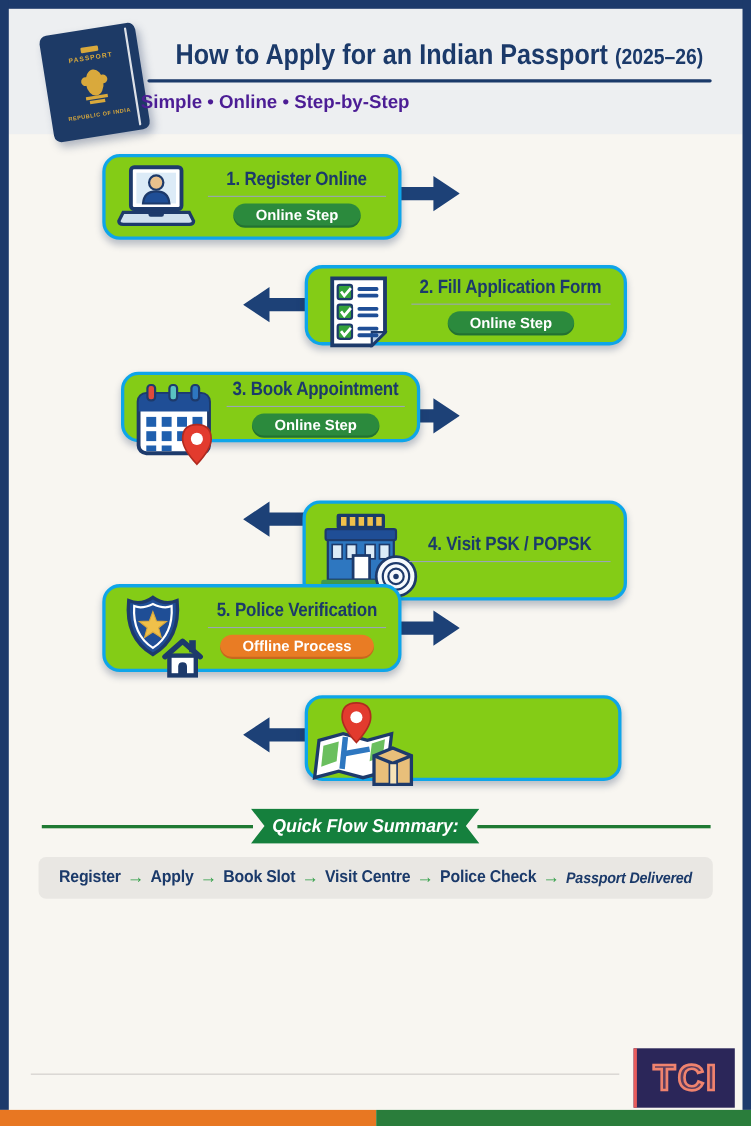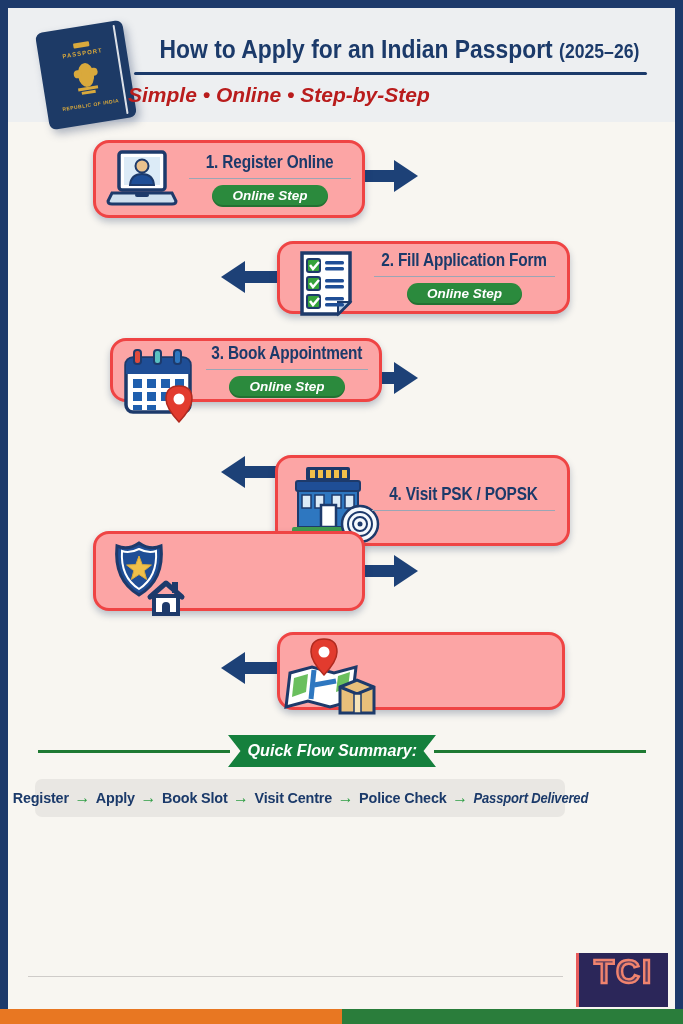--- a/index.html
+++ b/index.html
@@ -20,54 +20,54 @@
              transform:rotate(-9deg); box-shadow:3px 5px 8px rgba(40,60,100,.35);
              display:flex; flex-direction:column; align-items:center; justify-content:center; gap:3px; }
   .passport::after{ content:""; position:absolute; right:8px; top:4px; bottom:4px; width:2px; background:rgba(255,255,255,.85); border-radius:2px;}
   .pp-chip{ width:16px; height:5px; background:#d9a93c; border-radius:1px; }
   .pp-title{ font-size:6px; font-weight:bold; letter-spacing:1px; color:#d9a93c; }
   .pp-foot{ font-size:5px; font-weight:bold; letter-spacing:.5px; color:#d9a93c; }
   .header-text{ position:absolute; left:120px; top:26px; width:525px; text-align:left; }
   .h-title{ color:#1b3a6a; font-weight:bold; font-size:26px; white-space:nowrap; transform:scaleX(.88); transform-origin:center; }
   .h-title .yr{ font-size:20px; }
   .h-rule{ height:3px; background:#1b3a6a; margin:7px 6px 8px 6px; border-radius:2px;}
-  .h-sub{ color:#b91c1c; font-style:italic; font-weight:bold; font-size:21px; }
-
-  
-  .step-box{ position:absolute; background:#fca5a5; border:3px solid #ef4444; border-radius:16px;
+  .h-sub{ color:#4c1d95; font-weight:bold; font-size:17px; }
+
+  
+  .step-box{ position:absolute; background:#84cc16; border:3px solid #0ea5e9; border-radius:16px;
              box-shadow:0 4px 7px rgba(30,50,90,.28); display:flex; align-items:center; }
   .step-icon{ position:absolute; left:6px; top:4px; overflow:visible; }
   .step-text{ position:absolute; left:88px; right:6px; top:0; bottom:0;
               display:flex; flex-direction:column; align-items:center; justify-content:center; }
   .step-title{ color:#1b3a6a; font-weight:bold; font-size:17.5px; white-space:nowrap;
                transform:scaleX(.88); transform-origin:center; letter-spacing:-.2px;}
   .step-divider{ width:94%; height:1px; background:#9aa6b5; margin:5px 0 6px; }
-  .pill{ border-radius:999px; color:#fff; font-style:italic; font-weight:bold; font-size:13.5px;
+  .pill{ border-radius:999px; color:#fff; font-weight:bold; font-size:13.5px;
          padding:3px 20px 4px; white-space:nowrap; }
   .pill.green{ background:#2b8a3d; box-shadow:inset 0 -2px 0 rgba(0,0,0,.18); }
   .pill.orange{ background:#e97c24; box-shadow:inset 0 -2px 0 rgba(0,0,0,.15); }
   .arrow{ position:absolute; }
 
   
   .qf-line{ position:absolute; height:3px; background:#1f7a33; top:750px; }
   .ribbon{ position:absolute; left:228px; top:735px; width:208px; height:32px; background:#15803d;
            clip-path:polygon(0 0,100% 0,94% 50%,100% 100%,0 100%,6% 50%);
            display:flex; align-items:center; justify-content:center; }
   .ribbon span{ color:#fff; font-weight:bold; font-style:italic; font-size:17px; transform:scaleX(.95); white-space:nowrap;}
-  .flow-bar{ position:absolute; left:35px; top:779px; width:530px; height:38px; background:#e9e7e3; border-radius:7px;
+  .flow-bar{ position:absolute; left:35px; top:779px; width:613px; height:38px; background:#e9e7e3; border-radius:7px;
              display:flex; align-items:center; justify-content:center; }
   .flow-inner{ display:flex; align-items:center; gap:6px; white-space:nowrap; transform:scaleX(.93); transform-origin:center;}
   .flow-item{ color:#1b3a6a; font-weight:bold; font-size:15.5px; letter-spacing:-.2px; }
   .flow-item.last{ font-size:14px; font-style:italic; }
   .flow-arrow{ color:#2e9e44; font-weight:bold; font-size:17px; }
 
   
   .foot-rule{ position:absolute; left:28px; top:976px; width:535px; height:1px; background:#cfccc9; }
   .tci{ position:absolute; left:576px; top:953px; width:92px; height:54px; background:#2b2659;
-        border-left:3px solid #e85c5c; display:flex; justify-content:center; }
+        border-left:3px solid #e85c5c; display:flex; align-items:center; justify-content:center; }
   .tci span{ font-size:33px; font-weight:800; letter-spacing:2px; color:rgba(240,131,110,.25);
              -webkit-text-stroke:2.4px #f0836e; }
 </style>
 </head>
 <body>
 
 <div class="canvas">
 
   <div class="header-band">
     <div class="passport">
@@ -223,20 +223,28 @@
   <div class="step-box" style="left:93px; top:531px; width:272px; height:80px;">
     <svg class="step-icon" style="left:10px; top:6px;" width="84" height="76" viewBox="0 0 84 76">
       <path d="M33 3 C40 8 48 9 55 6 C57 26 52 44 33 55 C14 44 9 26 11 6 C18 9 26 8 33 3 Z" fill="#1f4e96" stroke="#1d3a6b" stroke-width="3"></path>
       <path d="M33 9 C39 12 45 13 50 11 C51 26 47 40 33 49 C19 40 15 26 16 11 C21 13 27 12 33 9 Z" fill="none" stroke="#ffffff" stroke-width="2"></path>
       <polygon points="33,16 36.2,24.6 45.4,25 38.2,30.7 40.6,39.5 33,34.5 25.4,39.5 27.8,30.7 20.6,25 29.8,24.6" fill="#f0c04a" stroke="#d9a93c" stroke-width="1"></polygon>
       <rect x="66" y="42" width="6" height="11" fill="#1d3a6b"></rect>
       <path d="M44 57 L60 43 L76 57" fill="none" stroke="#1d3a6b" stroke-width="5" stroke-linecap="round" stroke-linejoin="round"></path>
       <rect x="48" y="56" width="24" height="18" fill="#ffffff" stroke="#1d3a6b" stroke-width="4"></rect>
       <path d="M56 74 v-8 q0 -4 4 -4 q4 0 4 4 v8 Z" fill="#1d3a6b"></path>
     </svg>
+    <div class="step-text">
+      <div class="step-title">
+        <span>5.</span>
+        <span>Police Verification</span>
+      </div>
+      <div class="step-divider"></div>
+      <div class="pill orange">Offline Process</div>
+    </div>
   </div>
 
   <svg class="arrow" style="left:221px; top:650px;" width="60" height="36" viewBox="0 0 60 36">
     <polygon points="60,12 24,12 24,2 0,18 24,34 24,24 60,24" fill="#1d4177"></polygon>
   </svg>
   <div class="step-box" style="left:277px; top:632px; width:288px; height:78px;">
     <svg class="step-icon" style="left:4px; top:2px;" width="100" height="86" viewBox="0 0 100 86">
       <path d="M6 36 L28 30 L50 36 L72 30 L68 64 L46 70 L24 64 L2 70 Z" fill="#ffffff" stroke="#1d3a6b" stroke-width="3"></path>
       <path d="M10 41 L24 37 L22 55 L8 60 Z" fill="#6abf5e"></path>
       <path d="M54 39 L66 35 L64 51 L52 55 Z" fill="#6abf5e"></path>

